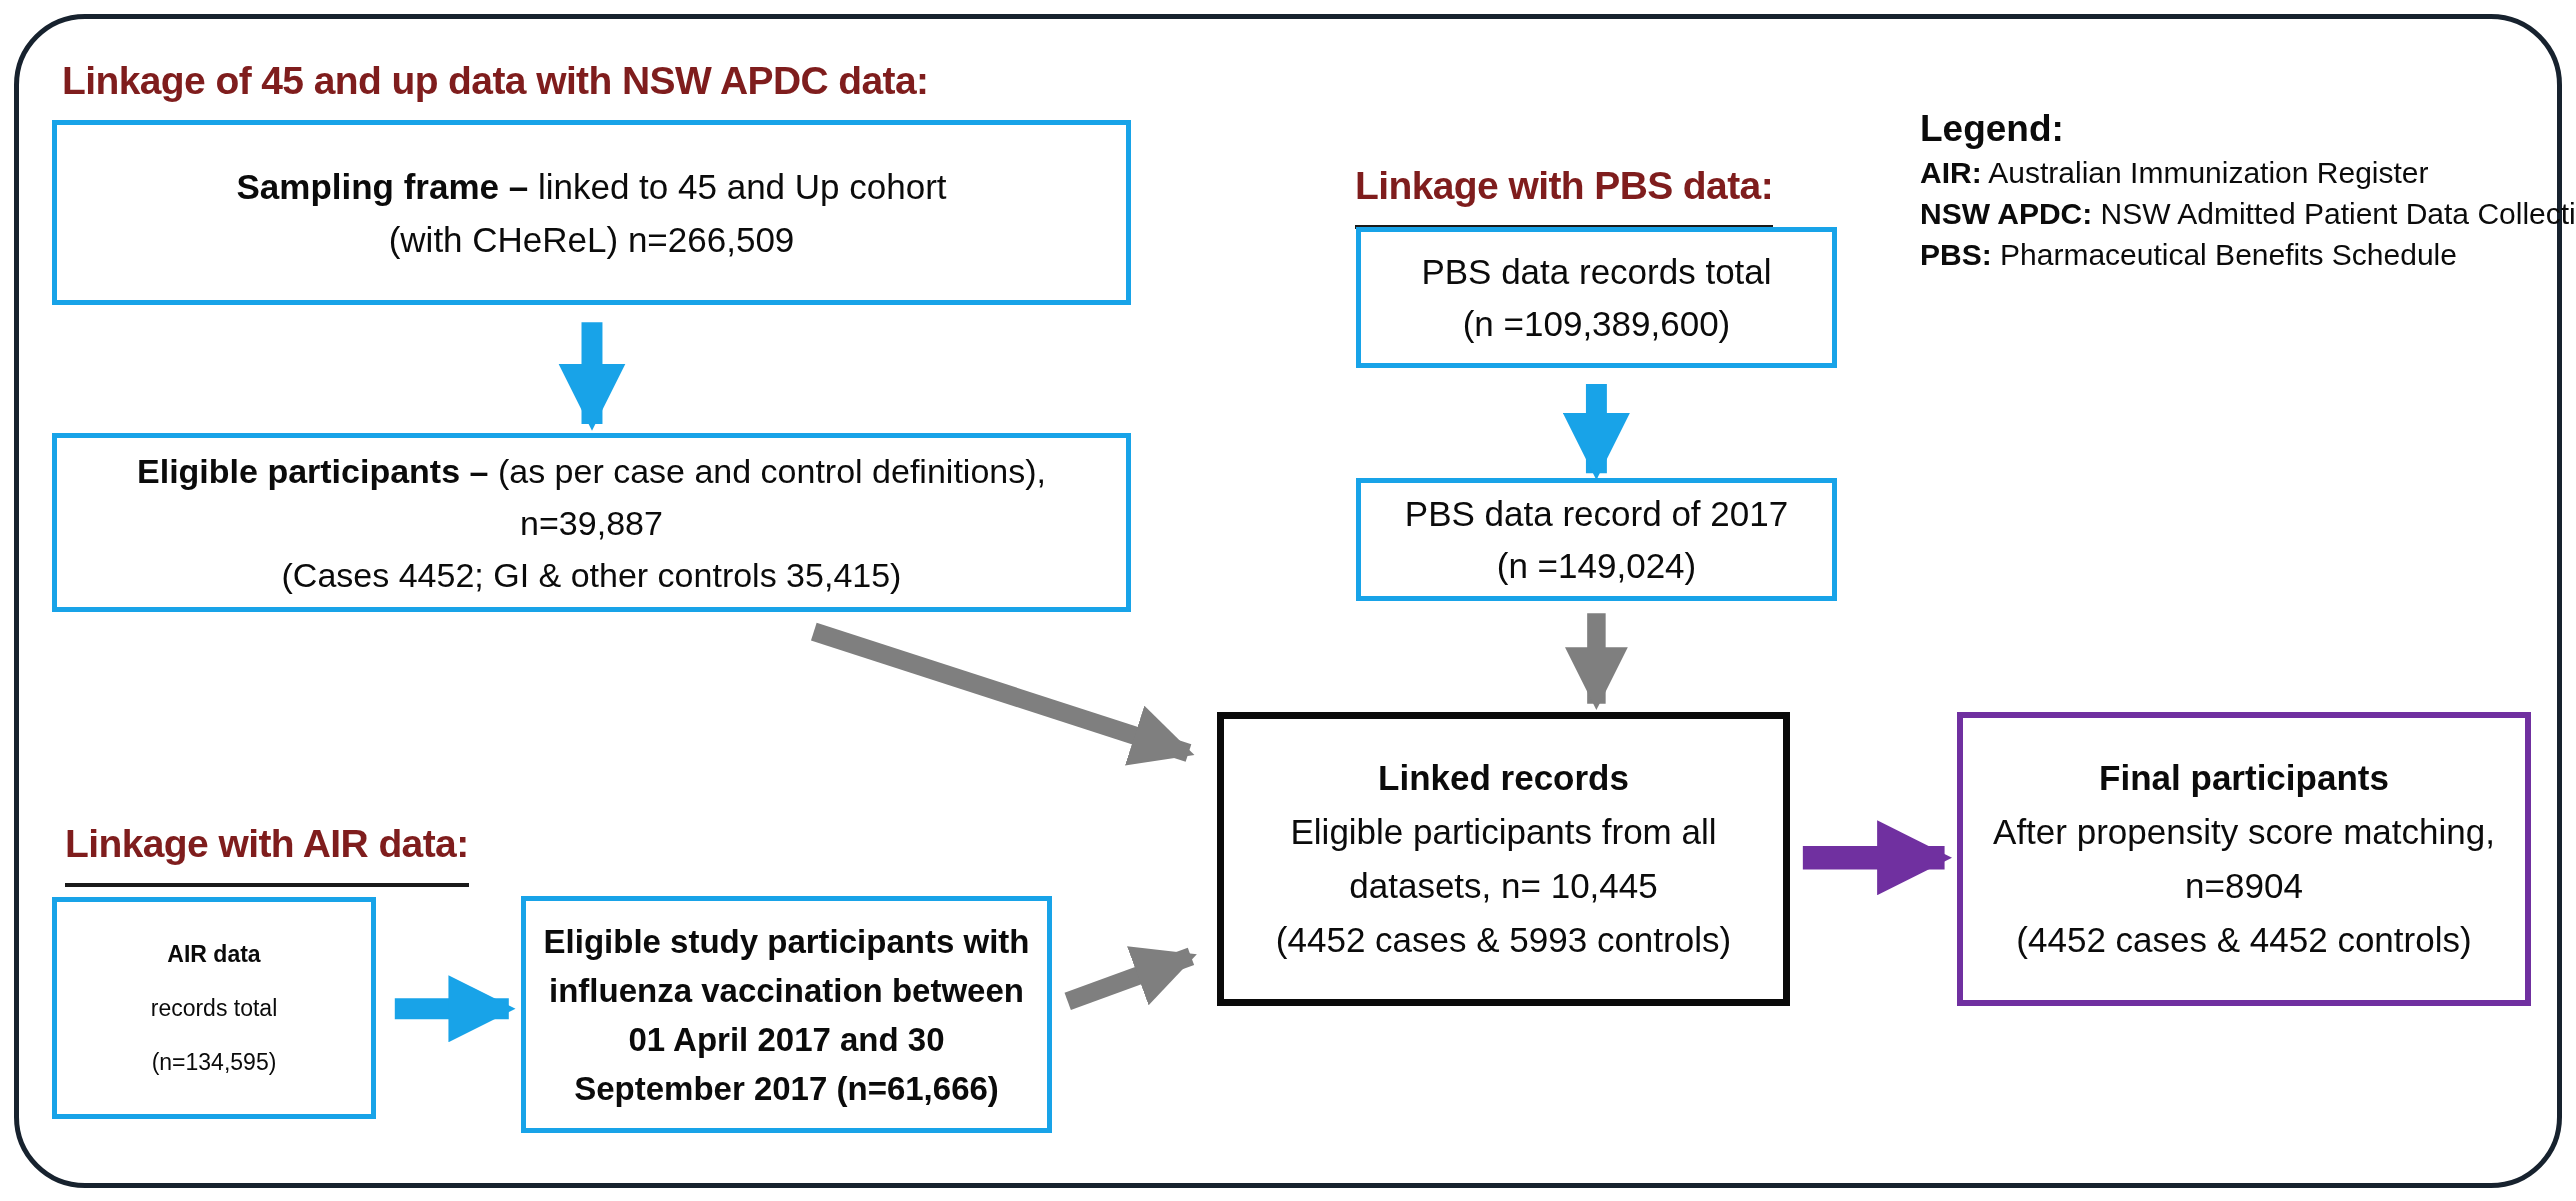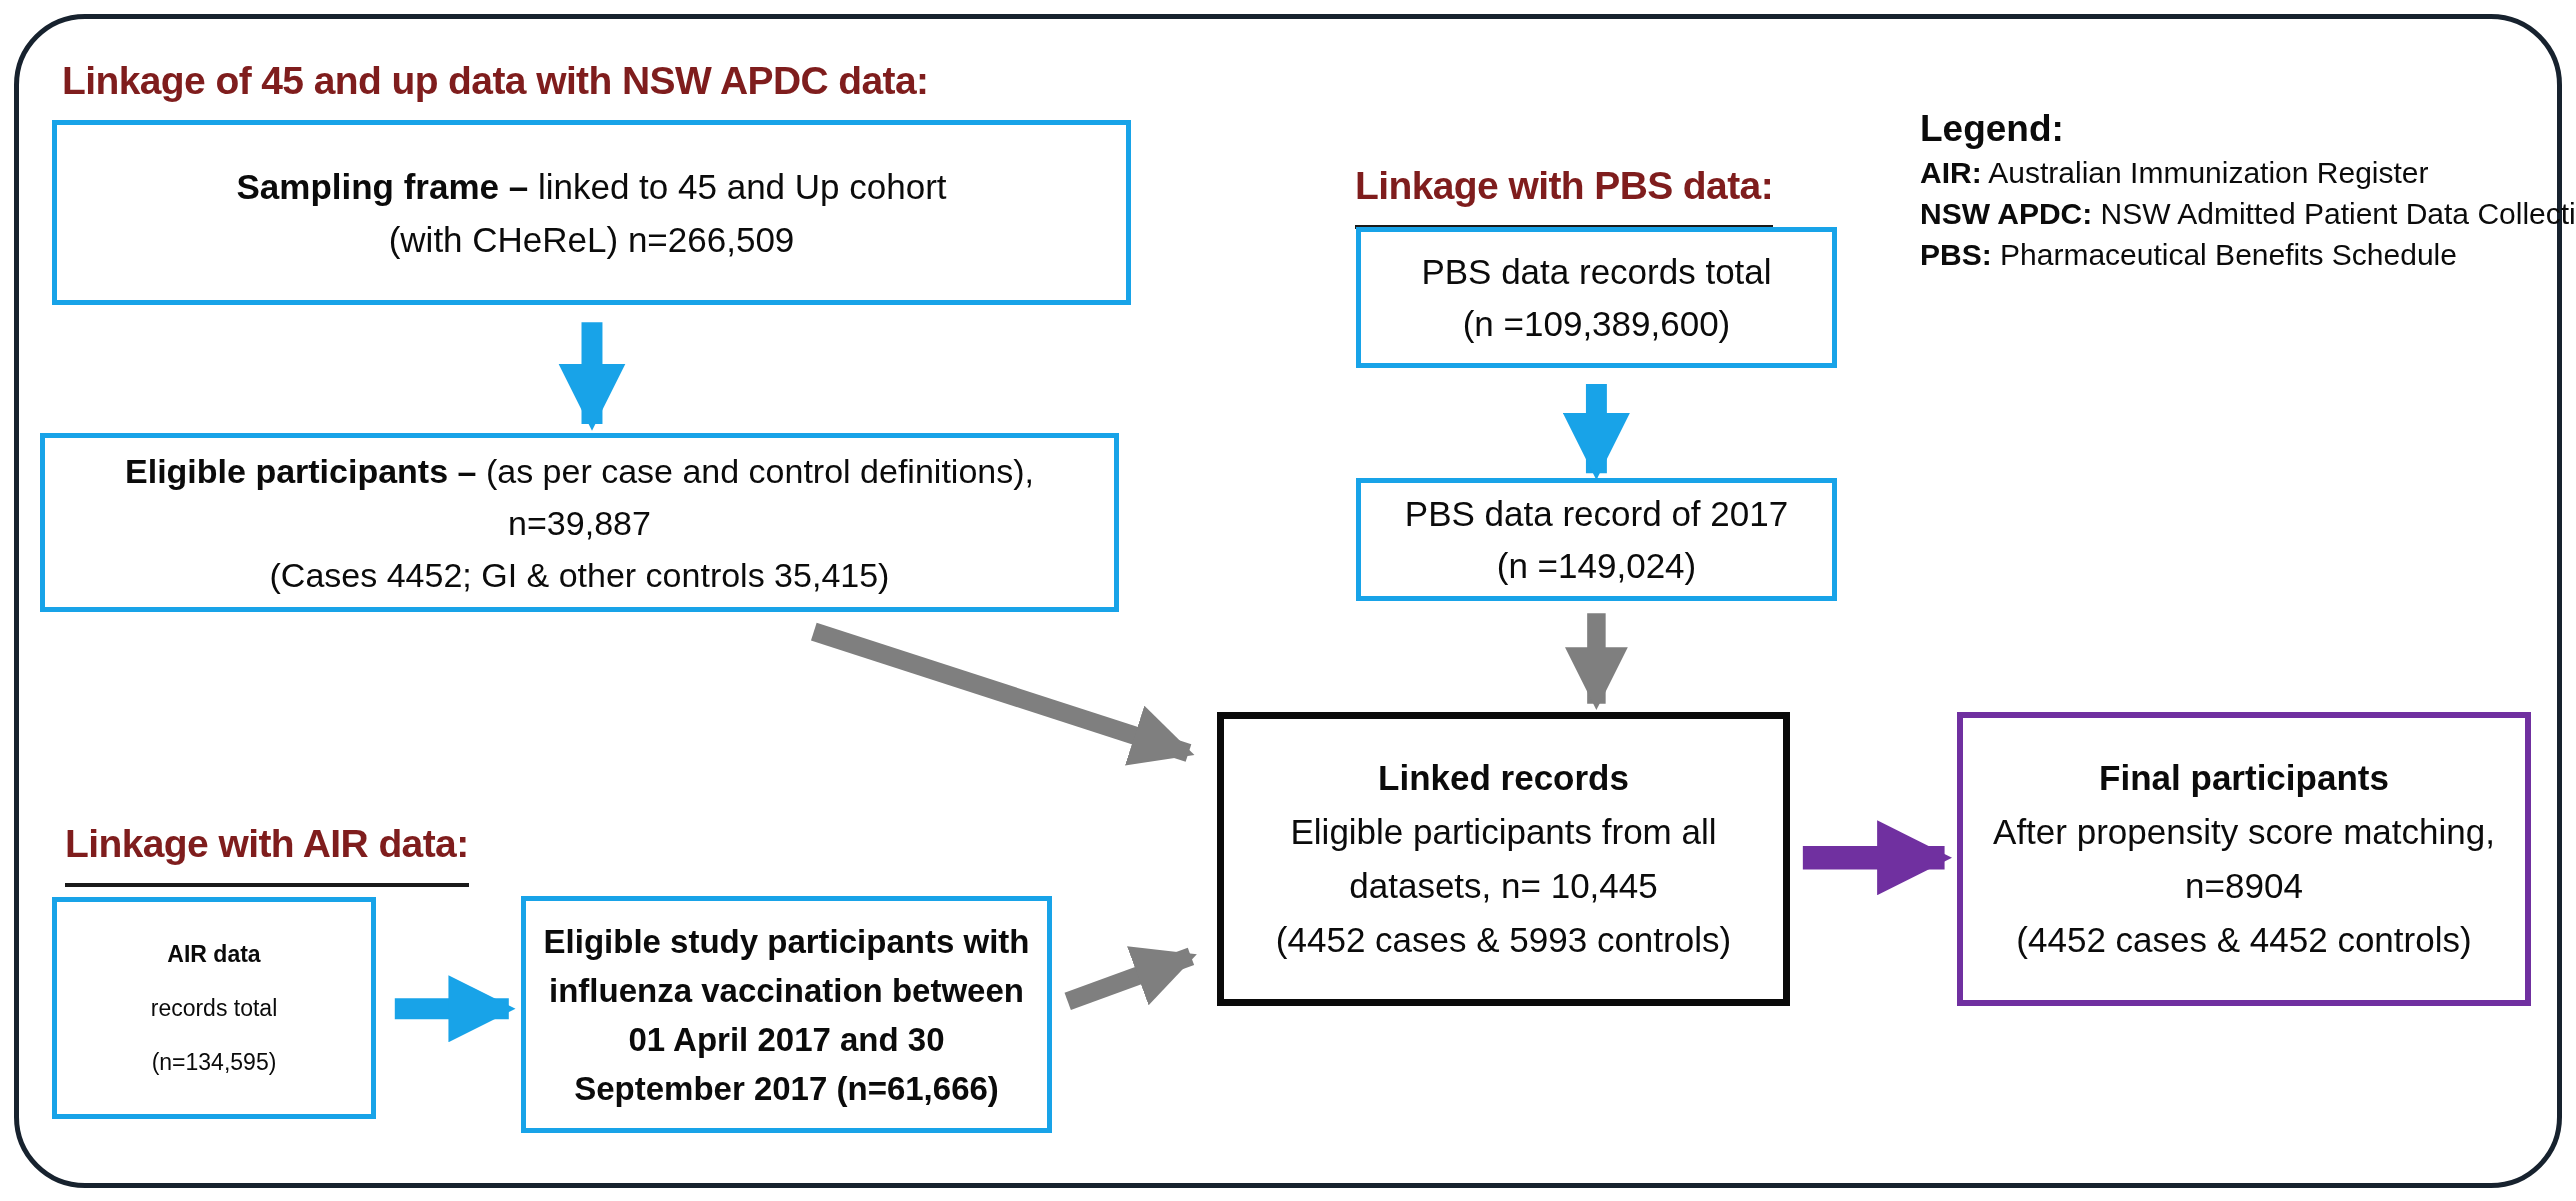--- a/index.html
+++ b/index.html
@@ -12,21 +12,21 @@
   .h-apdc{left:62px;top:59px;}
   .h-air{left:65px;top:822px;}
   .h-pbs{left:1355px;top:164px;}
   .box{position:absolute;box-sizing:border-box;display:flex;flex-direction:column;
     justify-content:center;align-items:center;text-align:center;color:#0b0b0b;
     background:#ffffff;}
   .box .ln{white-space:nowrap;}
   .b{font-weight:bold;}
   .box-blue{border:5px solid #18a3e8;}
   .box-a{left:52px;top:120px;width:1079px;height:185px;font-size:35px;line-height:53px;}
-  .box-b{left:40px;top:433px;width:1079px;height:179px;font-size:34px;line-height:52px;}
+  .box-b{left:52px;top:433px;width:1079px;height:179px;font-size:34px;line-height:52px;}
   .box-c{left:52px;top:897px;width:324px;height:222px;font-size:23px;line-height:54px;}
   .box-d{left:521px;top:896px;width:531px;height:237px;font-size:33px;line-height:49px;font-weight:bold;}
   .box-e{left:1356px;top:227px;width:481px;height:141px;font-size:35px;line-height:52px;}
   .box-f{left:1356px;top:478px;width:481px;height:123px;font-size:35px;line-height:52px;}
   .box-g{left:1217px;top:712px;width:573px;height:294px;border:7.4px solid #0a0a0a;
     font-size:35px;line-height:54px;}
   .box-h{left:1957px;top:712px;width:574px;height:294px;border:6.2px solid #7030a0;
     font-size:35px;line-height:54px;}
   .legend{position:absolute;left:1920px;top:106px;color:#0b0b0b;}
   .legend-title{font-size:37px;font-weight:bold;line-height:46px;}

